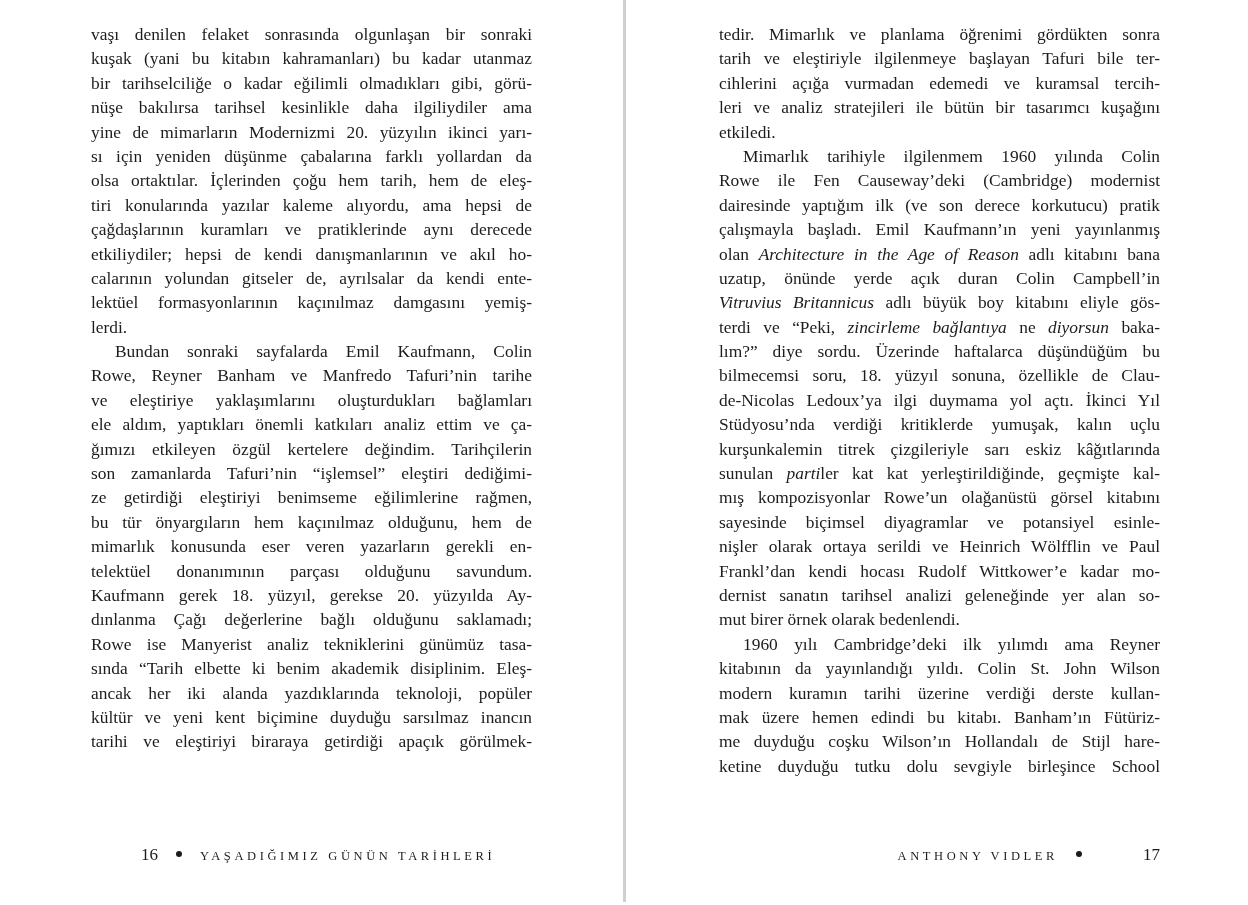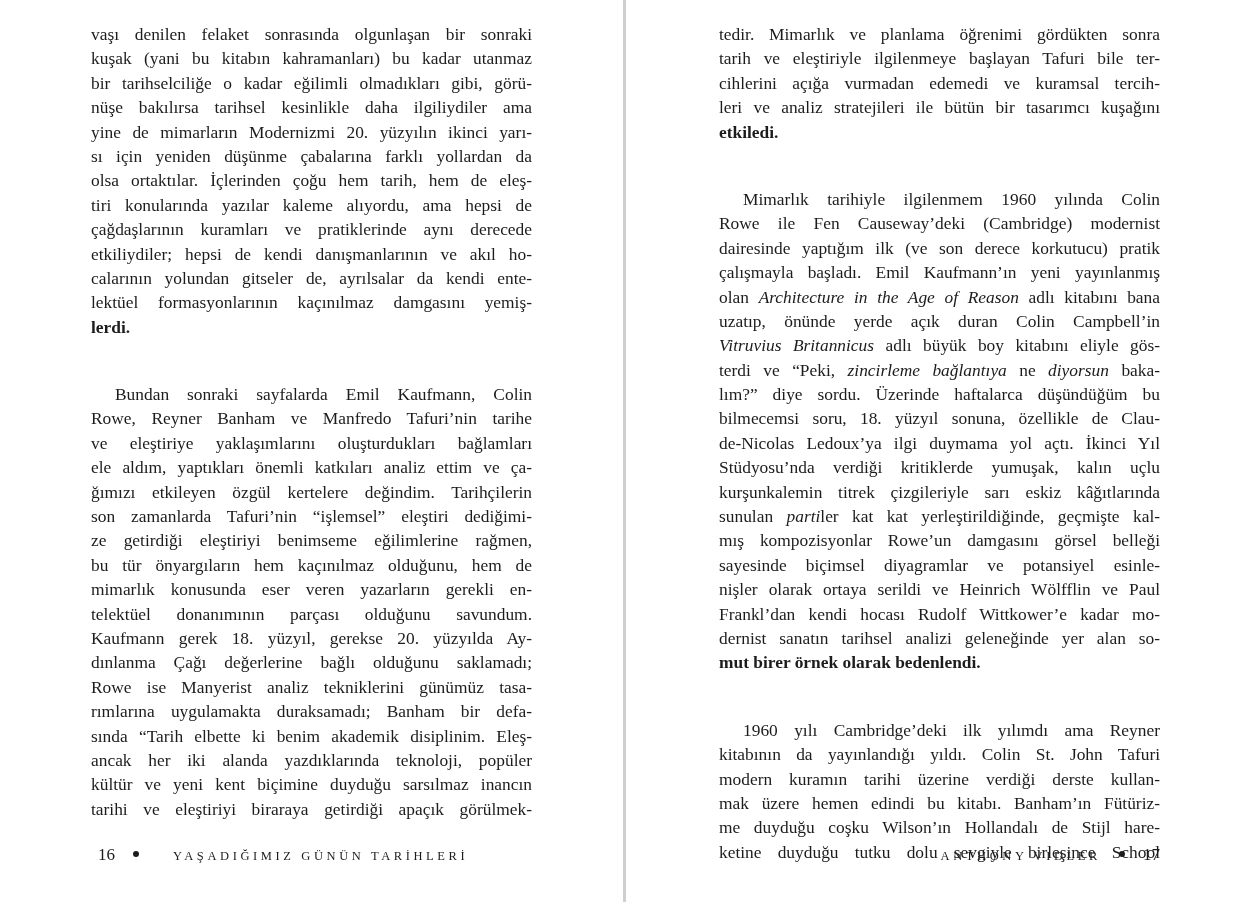--- a/index.html
+++ b/index.html
@@ -12,32 +12,32 @@
     position: absolute; top: 22px; width: 441px;
     font-family: "Liberation Serif", "DejaVu Serif", serif;
     font-size: 17.4px; line-height: 24.4px; color: #1c1c1c;
   }
   #page-left .textblock { left: 91px; }
   #page-right .textblock { left: 93px; }
   .line {
     display: block; height: 24.4px; white-space: nowrap;
     text-align: justify; text-align-last: justify;
   }
-  .line.last { text-align-last: left; font-weight: bold; }
-  .line.indent { text-indent: 24px; margin-top: 43px; }
+  .line.last { text-align-last: left; }
+  .line.indent { text-indent: 24px; }
   .line i { font-style: italic; }
   .footer {
     position: absolute; top: 845px;
     font-family: "Liberation Serif", "DejaVu Serif", serif;
     color: #1c1c1c; display: flex; align-items: baseline;
   }
   #page-left .footer { left: 98px; }
   #page-right .footer { right: 88px; }
-  .folio { font-size: 17px; }
-  .running-head { font-size: 12.5px; letter-spacing: 3.6px; text-transform: uppercase; margin-left: 16px; }
+  .folio { font-size: 17px; margin-left: 43px; }
+  .running-head { font-size: 12.5px; letter-spacing: 3.6px; text-transform: uppercase; }
   .bullet { display: inline-block; width: 6px; height: 6px; border-radius: 50%; background: #1c1c1c; margin: 0 18px; position: relative; top: -3px; }
 </style>
 </head>
 <body>
 
 <div class="page" id="page-left">
   <div class="textblock" id="left-text">
       <span class="line"><span>vaşı denilen felaket sonrasında olgunlaşan bir sonraki</span></span>
       <span class="line"><span>kuşak (yani bu kitabın kahramanları) bu kadar utanmaz</span></span>
       <span class="line"><span>bir tarihselciliğe o kadar eğilimli olmadıkları gibi, görü-</span></span>
@@ -57,21 +57,20 @@
       <span class="line"><span>ele aldım, yaptıkları önemli katkıları analiz ettim ve ça-</span></span>
       <span class="line"><span>ğımızı etkileyen özgül kertelere değindim. Tarihçilerin</span></span>
       <span class="line"><span>son zamanlarda Tafuri’nin “işlemsel” eleştiri dediğimi-</span></span>
       <span class="line"><span>ze getirdiği eleştiriyi benimseme eğilimlerine rağmen,</span></span>
       <span class="line"><span>bu tür önyargıların hem kaçınılmaz olduğunu, hem de</span></span>
       <span class="line"><span>mimarlık konusunda eser veren yazarların gerekli en-</span></span>
       <span class="line"><span>telektüel donanımının parçası olduğunu savundum.</span></span>
       <span class="line"><span>Kaufmann gerek 18. yüzyıl, gerekse 20. yüzyılda Ay-</span></span>
       <span class="line"><span>dınlanma Çağı değerlerine bağlı olduğunu saklamadı;</span></span>
       <span class="line"><span>Rowe ise Manyerist analiz tekniklerini günümüz tasa-</span></span>
-      <span class="line"><span>rımlarına uygulamakta duraksamadı; Banham bir defa-</span></span>
       <span class="line"><span>sında “Tarih elbette ki benim akademik disiplinim. Eleş-</span></span>
       <span class="line"><span>ancak her iki alanda yazdıklarında teknoloji, popüler</span></span>
       <span class="line"><span>kültür ve yeni kent biçimine duyduğu sarsılmaz inancın</span></span>
       <span class="line"><span>tarihi ve eleştiriyi biraraya getirdiği apaçık görülmek-</span></span>
     </div>
   <div class="footer">
     <span class="folio">16</span>
     <span class="bullet"></span>
     <span class="running-head">YAŞADIĞIMIZ GÜNÜN TARİHLERİ</span>
   </div>
@@ -93,28 +92,28 @@
       <span class="line"><span>olan </span><i>Architecture in the Age of Reason</i><span> adlı kitabını bana</span></span>
       <span class="line"><span>uzatıp, önünde yerde açık duran Colin Campbell’in</span></span>
       <span class="line"><i>Vitruvius Britannicus</i><span> adlı büyük boy kitabını eliyle gös-</span></span>
       <span class="line"><span>terdi ve “Peki, </span><i>zincirleme bağlantıya</i><span> ne </span><i>diyorsun</i><span> baka-</span></span>
       <span class="line"><span>lım?” diye sordu. Üzerinde haftalarca düşündüğüm bu</span></span>
       <span class="line"><span>bilmecemsi soru, 18. yüzyıl sonuna, özellikle de Clau-</span></span>
       <span class="line"><span>de-Nicolas Ledoux’ya ilgi duymama yol açtı. İkinci Yıl</span></span>
       <span class="line"><span>Stüdyosu’nda verdiği kritiklerde yumuşak, kalın uçlu</span></span>
       <span class="line"><span>kurşunkalemin titrek çizgileriyle sarı eskiz kâğıtlarında</span></span>
       <span class="line"><span>sunulan </span><i>parti</i><span>ler kat kat yerleştirildiğinde, geçmişte kal-</span></span>
-      <span class="line"><span>mış kompozisyonlar Rowe’un damgasını görsel belleği</span></span>
+      <span class="line"><span>mış kompozisyonlar Rowe’un olağanüstü görsel kitabını</span></span>
       <span class="line"><span>sayesinde biçimsel diyagramlar ve potansiyel esinle-</span></span>
       <span class="line"><span>nişler olarak ortaya serildi ve Heinrich Wölfflin ve Paul</span></span>
       <span class="line"><span>Frankl’dan kendi hocası Rudolf Wittkower’e kadar mo-</span></span>
       <span class="line"><span>dernist sanatın tarihsel analizi geleneğinde yer alan so-</span></span>
       <span class="line last"><span>mut birer örnek olarak bedenlendi.</span></span>
       <span class="line indent"><span>1960 yılı Cambridge’deki ilk yılımdı ama Reyner</span></span>
-      <span class="line"><span>kitabının da yayınlandığı yıldı. Colin St. John Tafuri</span></span>
+      <span class="line"><span>kitabının da yayınlandığı yıldı. Colin St. John Wilson</span></span>
       <span class="line"><span>modern kuramın tarihi üzerine verdiği derste kullan-</span></span>
       <span class="line"><span>mak üzere hemen edindi bu kitabı. Banham’ın Fütüriz-</span></span>
       <span class="line"><span>me duyduğu coşku Wilson’ın Hollandalı de Stijl hare-</span></span>
       <span class="line"><span>ketine duyduğu tutku dolu sevgiyle birleşince School</span></span>
     </div>
   <div class="footer">
     <span class="running-head">ANTHONY VIDLER</span>
     <span class="bullet"></span>
     <span class="folio">17</span>
   </div>

